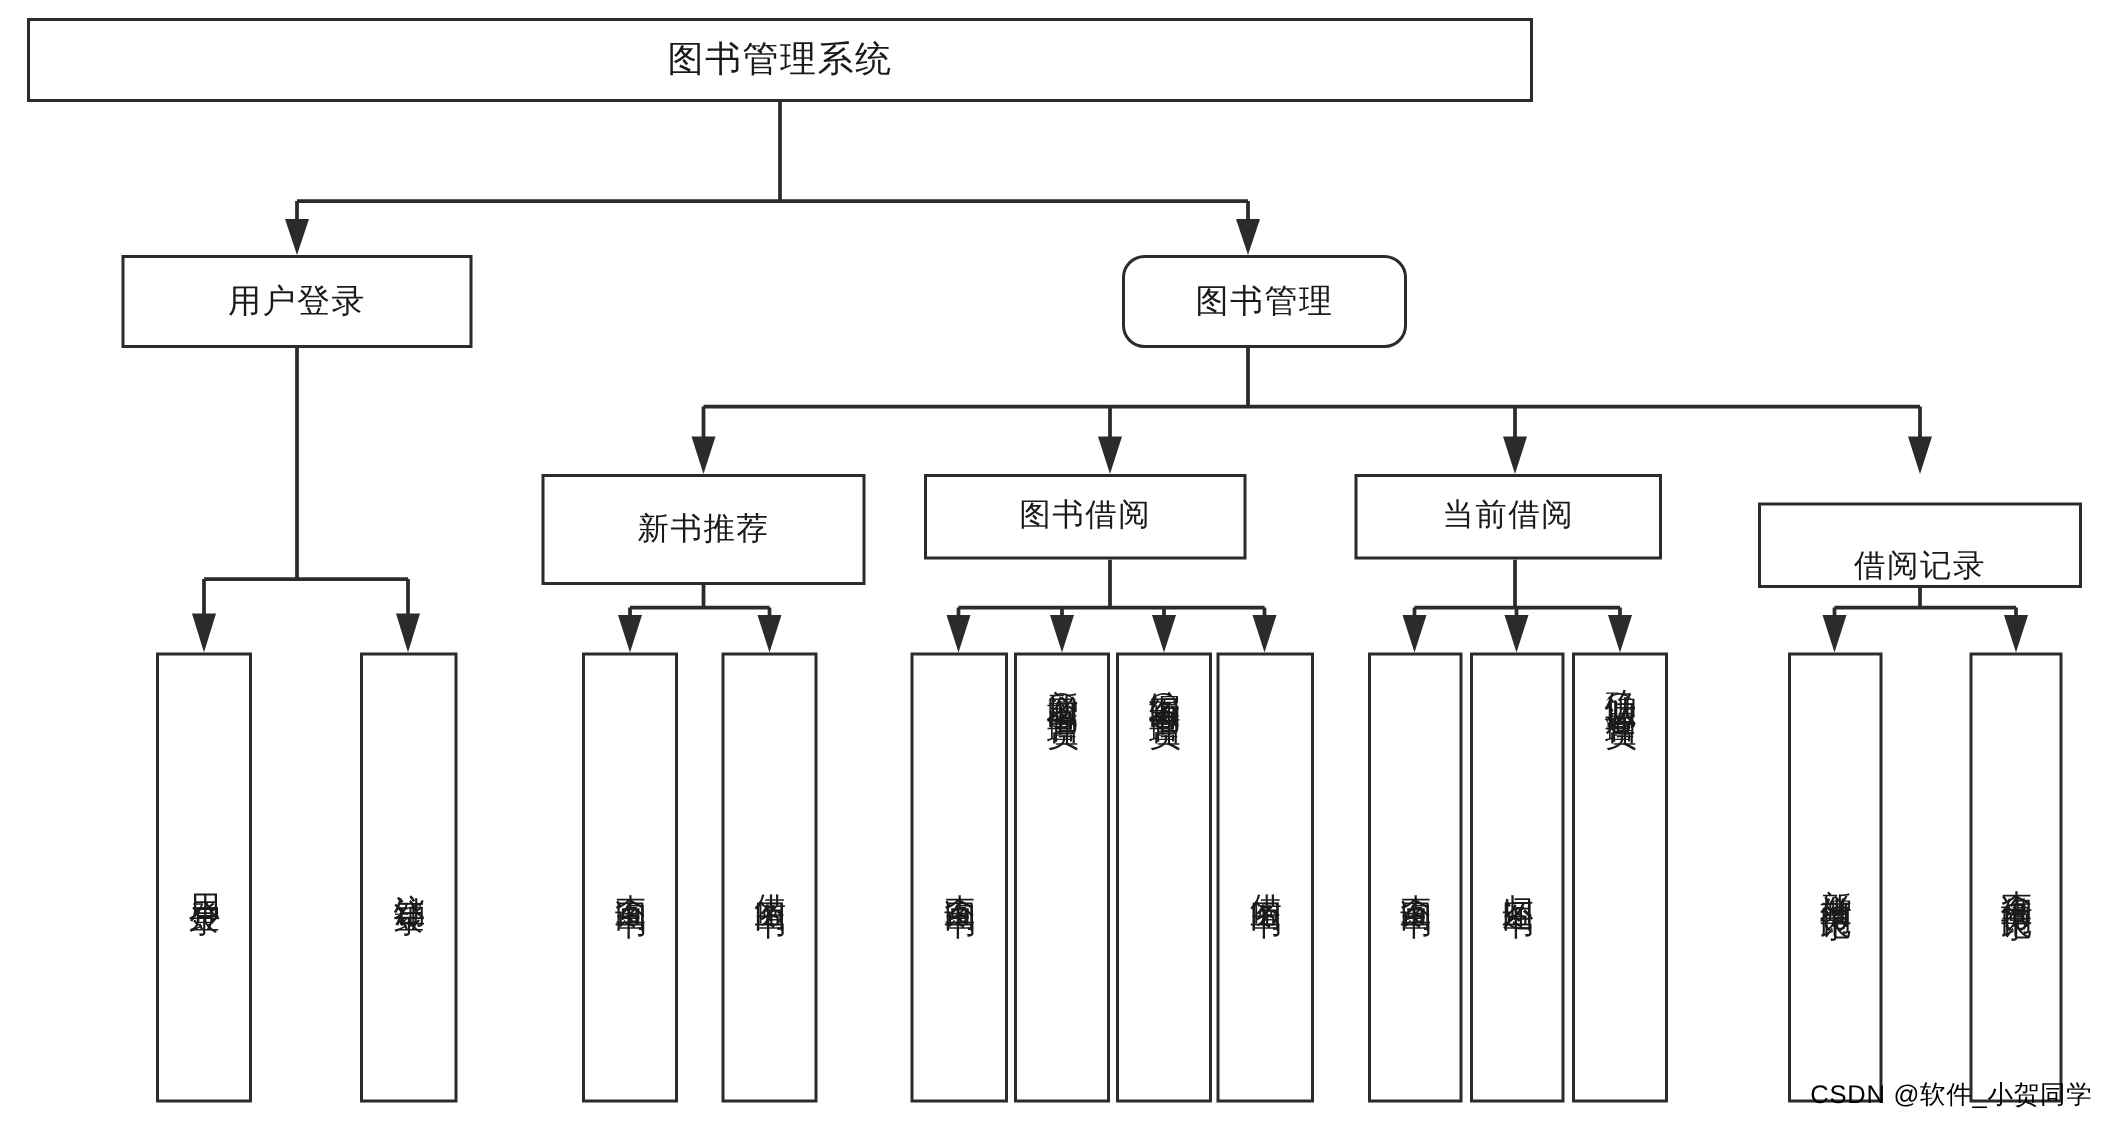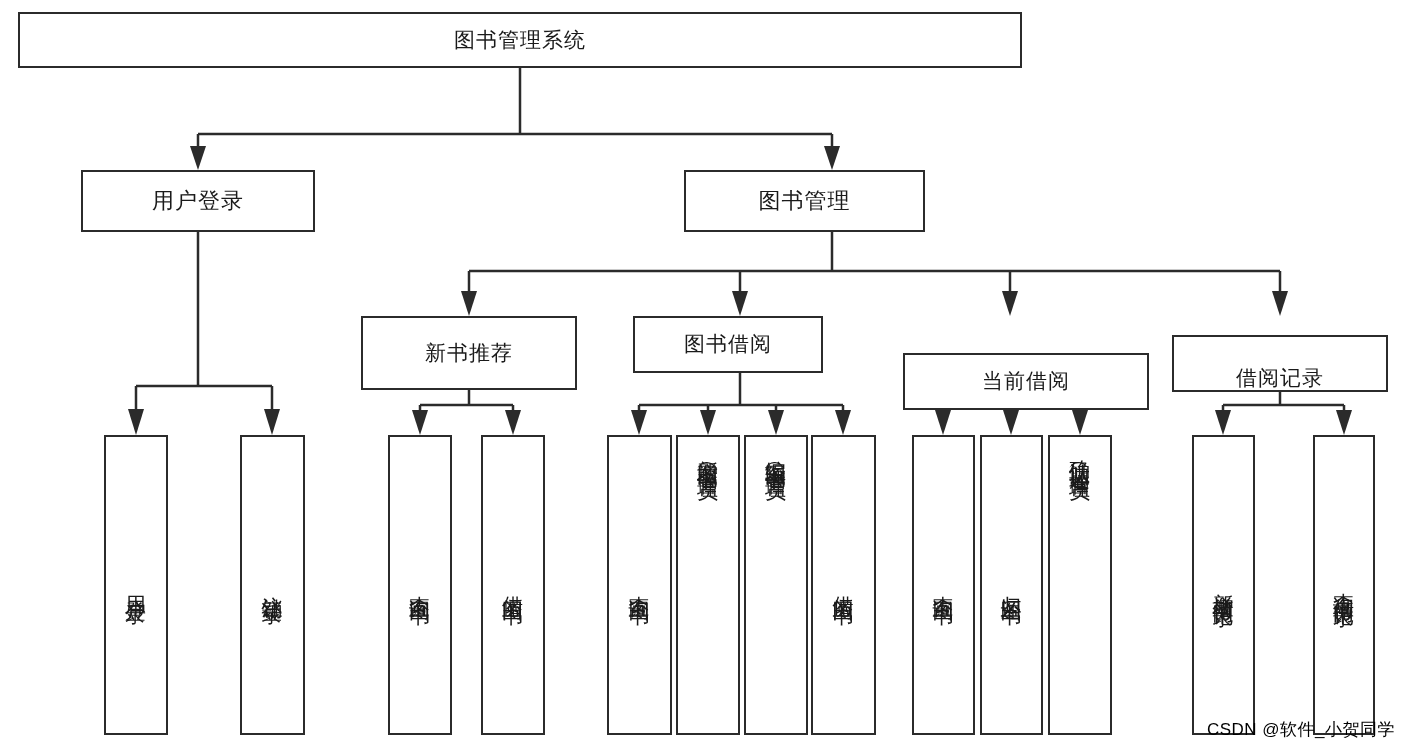--- a/index.html
+++ b/index.html
@@ -26,21 +26,21 @@
     align-items: center;
     justify-content: center;
     color: #1a1a1a;
   }
   .node .label {
     font-size: 22px;
     line-height: 1.15;
     letter-spacing: 1px;
     white-space: nowrap;
   }
-  .node.root .label { font-size: 21px; }
+  .node.root .label { font-size: 24px; }
   .node.lvl2 .label { font-size: 22px; }
   .node.lvl3 .label { font-size: 21px; }
   .node.leaf {
     align-items: flex-start;
     justify-content: center;
     padding-top: 0;
   }
   .node.leaf .label {
     writing-mode: vertical-rl;
     text-orientation: upright;
@@ -149,31 +149,31 @@
     <polygon class="arrowhead" points="1344,435 1336,410 1352,410"></polygon>
   </svg>
 
   <div class="node root" style="left:18px; top:12px; width:1004px; height:56px;">
     <span class="label">图书管理系统</span>
   </div>
 
   <div class="node lvl2" style="left:81px; top:170px; width:234px; height:62px;">
     <span class="label">用户登录</span>
   </div>
-  <div class="node lvl2" style="left:684px; top:170px; width:241px; height:62px;">
+  <div class="node lvl2" style="left:748px; top:170px; width:190px; height:62px;border-radius:15px;">
     <span class="label">图书管理</span>
   </div>
 
   <div class="node lvl3" style="left:361px; top:316px; width:216px; height:74px;">
     <span class="label">新书推荐</span>
   </div>
-  <div class="node lvl3" style="left:633px; top:316px; width:190px; height:57px;">
+  <div class="node lvl3" style="left:616px; top:316px; width:215px; height:57px;">
     <span class="label">图书借阅</span>
   </div>
-  <div class="node lvl3" style="left:903px; top:316px; width:246px; height:57px;margin-top:37px;">
+  <div class="node lvl3" style="left:903px; top:316px; width:205px; height:57px;">
     <span class="label">当前借阅</span>
   </div>
   <div class="node lvl3" style="left:1172px; top:335px; width:216px; height:57px;align-items:flex-end;">
     <span class="label">借阅记录</span>
   </div>
 
   <div class="node leaf center-v" style="left:104px; top:435px; width:64px; height:300px;">
     <span class="label">用户登录</span>
   </div>
   <div class="node leaf center-v" style="left:240px; top:435px; width:65px; height:300px;">

